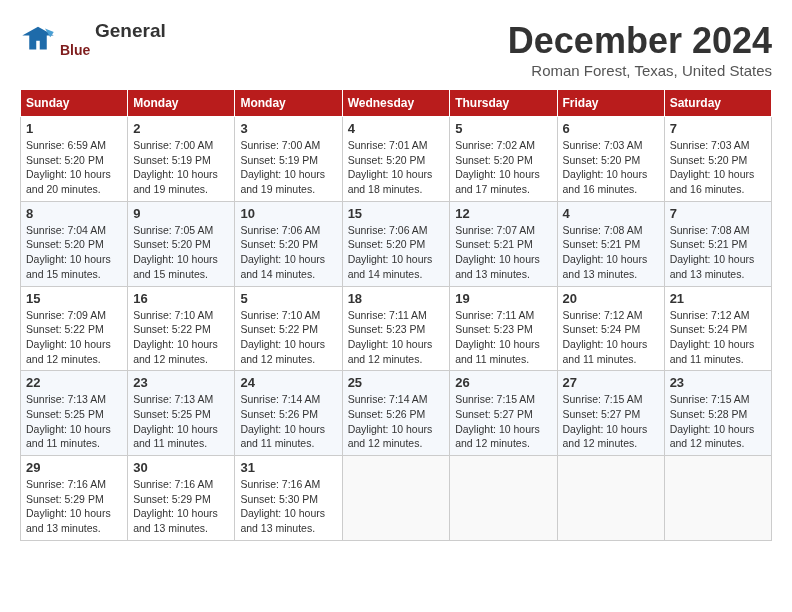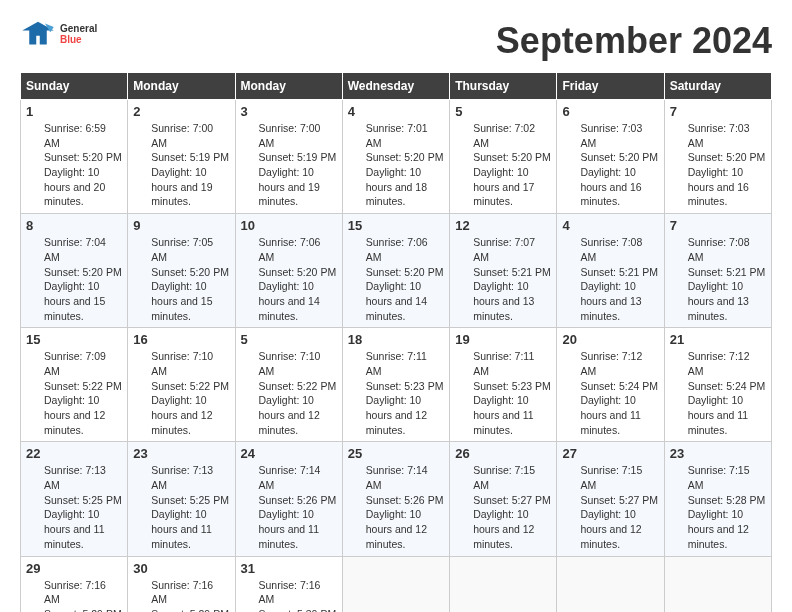--- a/index.html
+++ b/index.html
@@ -36,21 +36,21 @@
     .location-title {
       font-size: 15px;
       color: #555;
     }
     .calendar-table {
       width: 100%;
       border-collapse: collapse;
       font-size: 11px;
     }
     .calendar-table th {
-      background-color: #404040;
+      background-color: #b91c1c;
       color: #fff;
       text-align: left;
       padding: 6px 5px;
       font-size: 12px;
       border: 1px solid #fff;
     }
     .calendar-table td {
       border: 1px solid #ccc;
       vertical-align: top;
       padding: 4px 5px;
@@ -65,45 +65,45 @@
       font-size: 13px;
       font-weight: bold;
       color: #333;
       display: block;
       margin-bottom: 2px;
     }
     .day-info {
       font-size: 10.5px;
       color: #333;
       line-height: 1.4;
-      margin-left: 18px;
     }
     .empty-cell {
       background: #f9f9f9 !important;
     }
     .row-shaded td {
       background: #eef3f9;
     }
   </style>
 </head>
 <body>
 
 <div class="header-section">
   <div class="logo">
     <svg class="logo-bird" viewBox="0 0 40 32" xmlns="http://www.w3.org/2000/svg">
       <polygon points="20,2 38,12 30,12 30,28 22,28 22,18 18,18 18,28 10,28 10,12 2,12" fill="#1e6baa"></polygon>
       <polygon points="28,4 38,8 34,14" fill="#4a9fd4"></polygon>
     </svg>
     <div>
-      <div style="font-size:10px;font-weight:bold;color:#333;">General</div>
-      <div style="font-size:10px;font-weight:bold;color:#ef4444;">Blue</div>
+      <div style="font-size:19px;font-weight:bold;color:#333;margin-left:35px;">General</div>
+      <div style="font-size:14px;font-weight:bold;color:#7f1d1d;">Blue</div>
     </div>
   </div>
   <div class="title-section">
-    <div class="month-title">September 2024</div>
+    <div class="month-title">December 2024</div>
+    <div class="location-title">Roman Forest, Texas, United States</div>
   </div>
 </div>
 
 <table class="calendar-table">
   <thead>
     <tr>
       <th>Sunday</th>
       <th>Monday</th>
       <th>Monday</th>
       <th>Wednesday</th>

